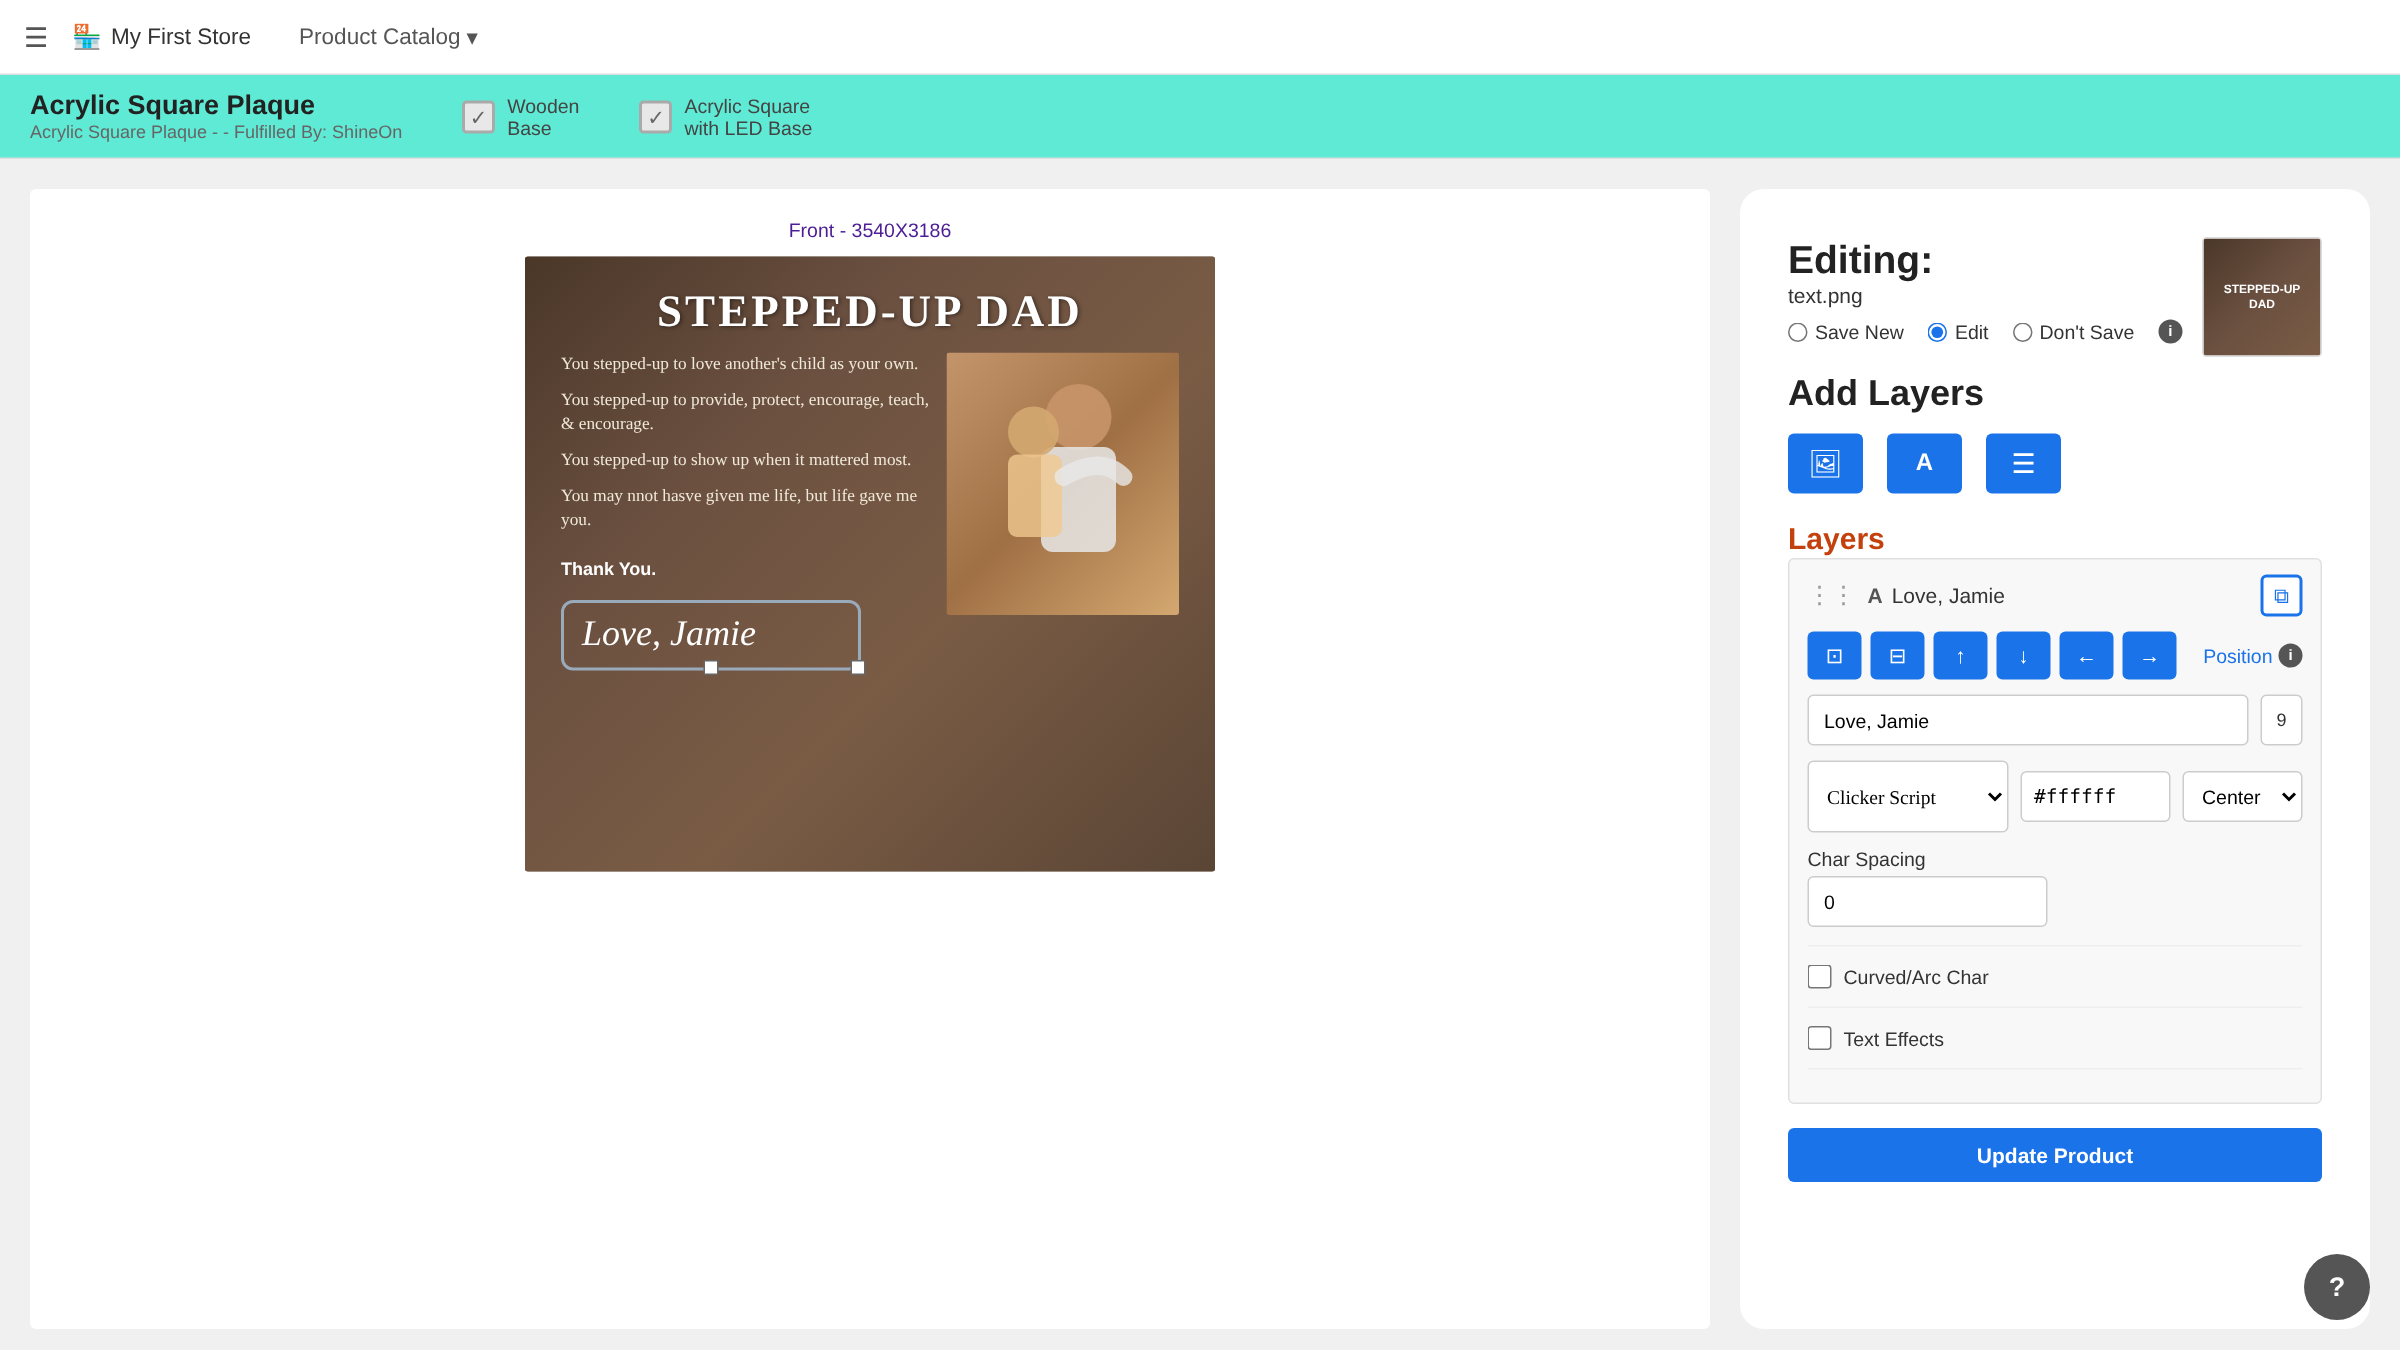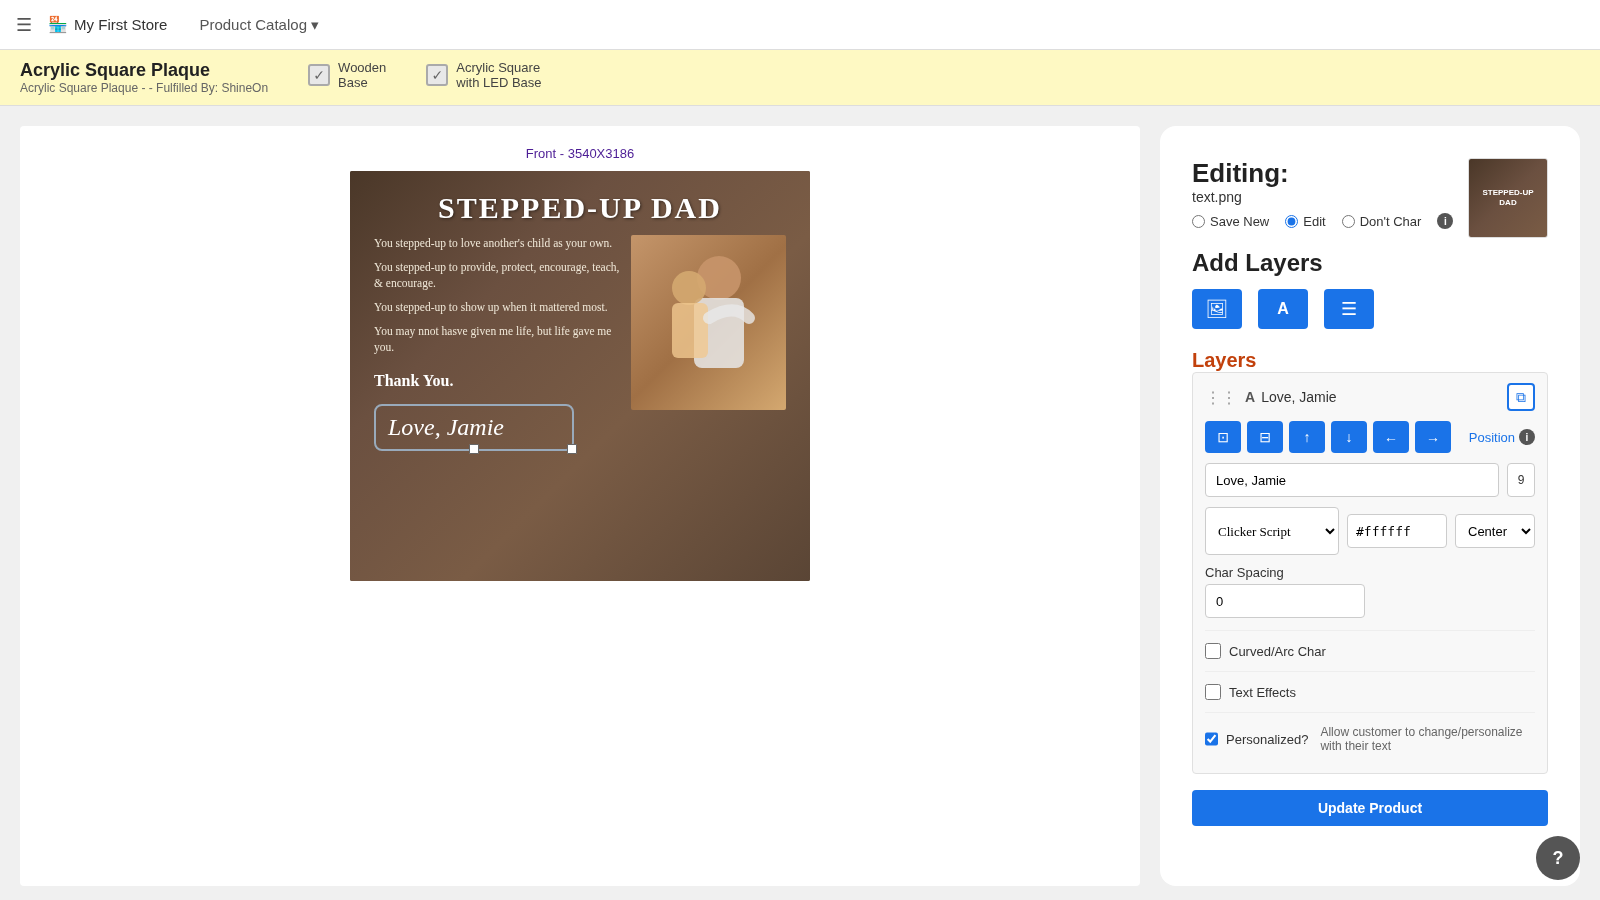--- a/index.html
+++ b/index.html
@@ -19,26 +19,26 @@
       z-index: 100;
     }
     .hamburger-icon { font-size: 18px; cursor: pointer; color: #555; }
     .store-name { font-size: 15px; font-weight: 500; color: #333; display: flex; align-items: center; gap: 6px; }
     .store-icon { font-size: 16px; }
     .nav-divider { color: #ccc; font-size: 18px; }
     .product-catalog-nav { font-size: 15px; color: #555; display: flex; align-items: center; gap: 4px; cursor: pointer; }
 
     
     .sub-header {
-      background: #fef9c3;
+      background: #5eead4;
       border-bottom: 1px solid #ddd;
       padding: 10px 20px;
       margin-top: 50px;
       display: flex;
-      align-items: flex-start;
+      align-items: center;
       gap: 40px;
     }
     .product-title-area h2 { font-size: 18px; font-weight: 600; color: #222; }
     .product-subtitle { font-size: 12px; color: #666; }
     .variant-option { display: flex; align-items: center; gap: 8px; }
     .variant-checkbox {
       width: 22px; height: 22px;
       border: 2px solid #aaa;
       background: #e8e8e8;
       display: flex; align-items: center; justify-content: center;
@@ -121,24 +121,24 @@
     }
     .photo-placeholder {
       width: 100%;
       height: 100%;
       display: flex;
       align-items: center;
       justify-content: center;
       background: linear-gradient(135deg, #c4956a 0%, #a07045 50%, #d4a870 100%);
     }
     .plaque-thankyou {
-      font-size: 16px;
+      font-size: 12px;
       font-weight: 700;
       color: #fff;
-      font-family: Liberation Serif, serif;
+      font-family: Liberation Sans, sans-serif;
       text-align: left;
       margin-top: 8px;
     }
     .plaque-signature-box {
       border: 2px solid #9ab;
       border-radius: 8px;
       padding: 8px 12px;
       margin-top: 6px;
       width: 200px;
       position: relative;
@@ -509,21 +509,21 @@
           <label class="save-option">
             <input type="radio" name="save_mode" style="">
             <span>Save New</span>
           </label>
           <label class="save-option">
             <input type="radio" name="save_mode" checked="" style="">
             <span>Edit</span>
           </label>
           <label class="save-option">
             <input type="radio" name="save_mode" style="">
-            <span>Don't Char</span>
+            <span>Don't Save</span>
           </label>
           <span class="info-icon">i</span>
         </div>
       </div>
       <div class="preview-thumb">
         <div class="preview-thumb-inner">STEPPED-UP DAD</div>
       </div>
     </div>
 
     
@@ -596,25 +596,20 @@
 
       <hr class="divider">
 
       <div class="checkbox-row">
         <input type="checkbox" id="text_effects" style="">
         <label for="text_effects">Text Effects</label>
       </div>
 
       <hr class="divider">
 
-      <div class="checkbox-row">
-        <input type="checkbox" id="personalized" checked="" style="">
-        <label for="personalized">Personalized?</label>
-        <span class="allow-text">Allow customer to change/personalize with their text</span>
-      </div>
     </div>
 
     
     <button class="update-btn">Update Product</button>
   </div>
 </div>
 
 <div class="help-fab">?</div>
 
 </body></html>

